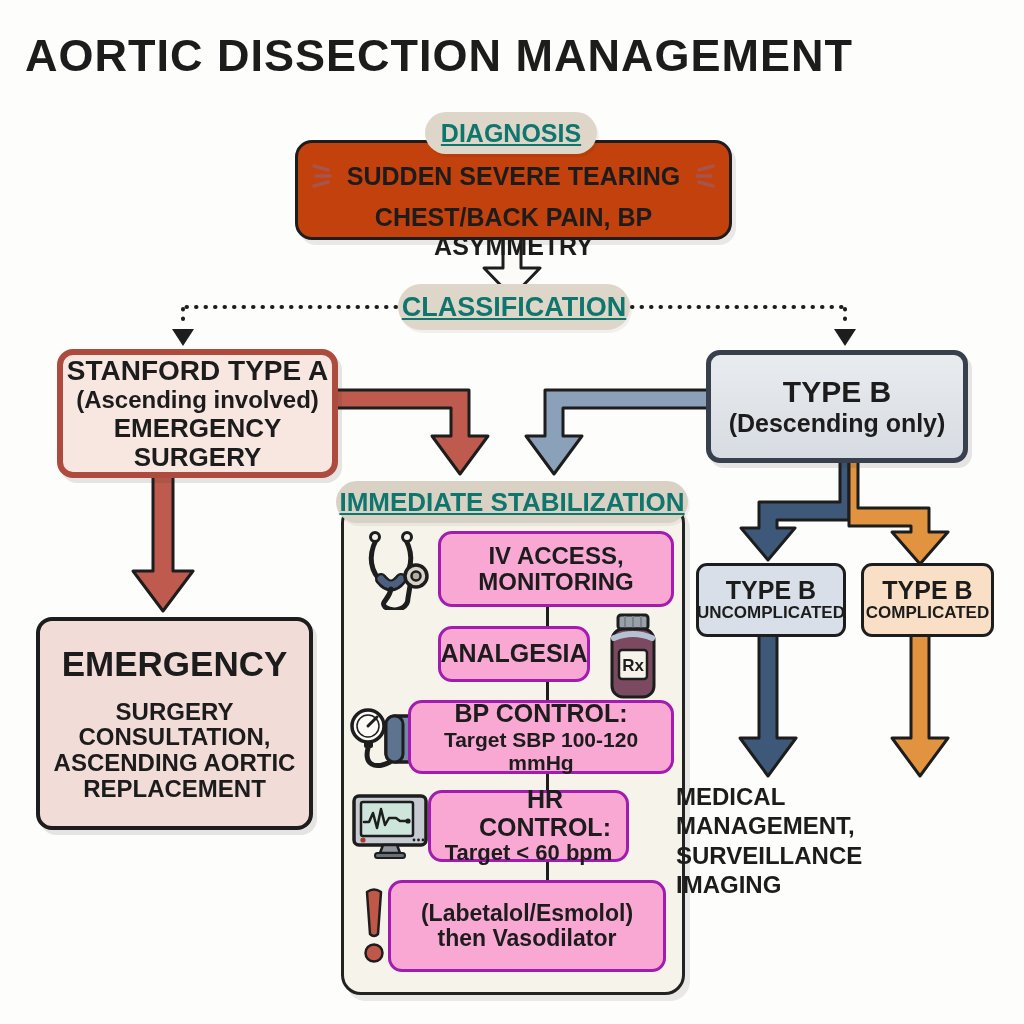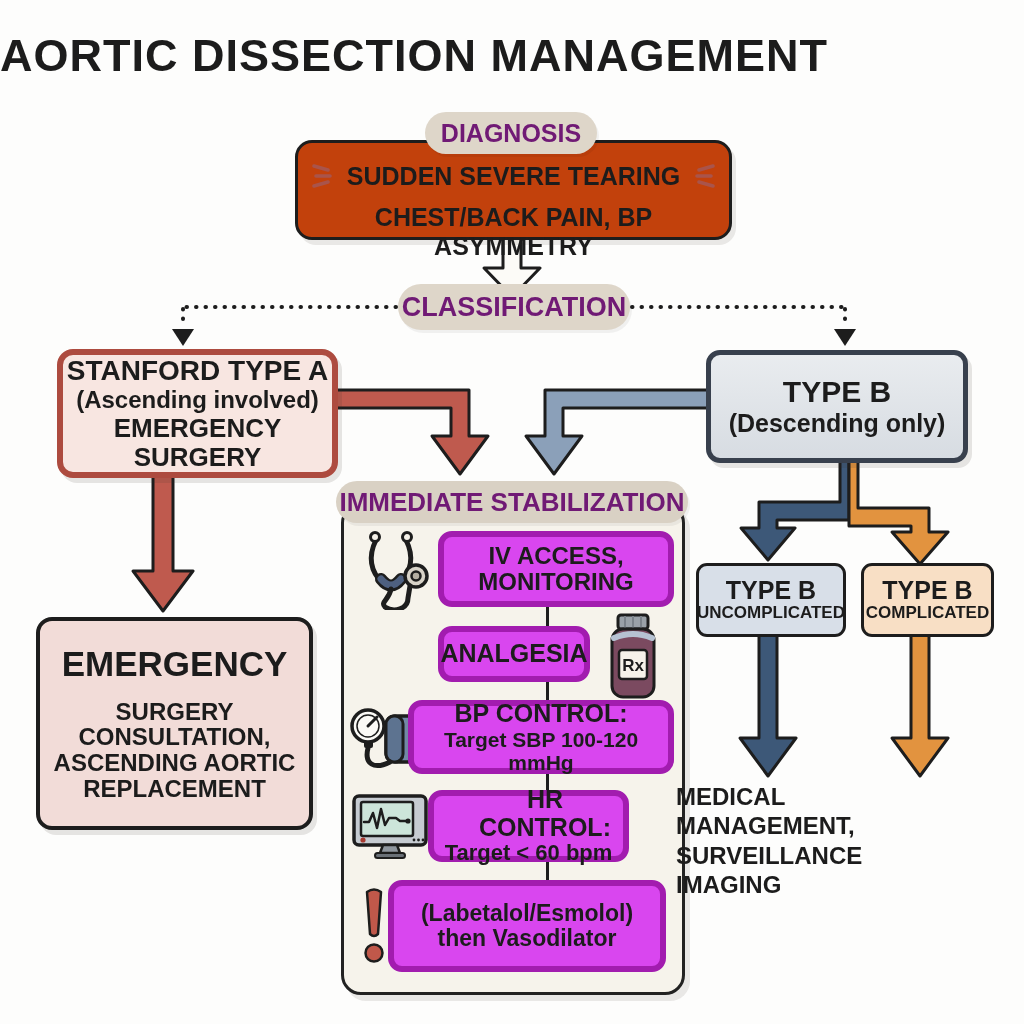--- a/index.html
+++ b/index.html
@@ -3,41 +3,41 @@
 <meta charset="utf-8">
 <style>
   html,body{margin:0;padding:0;background:#ffffff;}
   .stage{
     position:relative;width:1024px;height:1024px;background:#fdfdfc;overflow:hidden;
     font-family:"Liberation Sans","DejaVu Sans",sans-serif;color:#1c1c1c;
   }
   svg.overlay{position:absolute;left:0;top:0;width:1024px;height:1024px;z-index:1;pointer-events:none;}
   .box{position:absolute;box-sizing:border-box;z-index:2;display:flex;flex-direction:column;justify-content:center;align-items:center;text-align:center;}
   .pill{position:absolute;z-index:3;box-sizing:border-box;display:flex;align-items:center;justify-content:center;
-        background:#ded6c9;border-radius:24px;font-weight:700;color:#701a75;box-shadow:2px 3px 0 rgba(0,0,0,0.05);}
-  .title{position:absolute;left:0;top:30px;width:853px;text-align:left;font-size:45px;font-weight:800;letter-spacing:1px;z-index:2;}
+        background:#ded6c9;border-radius:24px;font-weight:700;color:#0f766e;box-shadow:2px 3px 0 rgba(0,0,0,0.05);text-decoration:underline;}
+  .title{position:absolute;left:0;top:30px;width:853px;text-align:right;font-size:45px;font-weight:800;letter-spacing:1px;z-index:2;}
   .diag-box{left:295px;top:140px;width:437px;height:100px;background:#c2410c;border:3.5px solid #1d1d1d;border-radius:17px;
             box-shadow:4px 5px 0 rgba(60,50,40,0.10);padding-top:16px;justify-content:flex-start;}
   .diag-l1{display:flex;align-items:center;gap:10px;font-size:25px;font-weight:800;}
   .diag-l2{font-size:25px;font-weight:800;margin-top:10px;}
   .pill-diagnosis{left:425px;top:112px;width:172px;height:42px;font-size:25px;}
   .pill-classification{left:398px;top:284px;width:232px;height:46px;font-size:27px;}
   .type-a{left:57px;top:349px;width:281px;height:129px;background:#f8e6e1;border:6px solid #ad4b3f;border-radius:16px;
           box-shadow:4px 5px 0 rgba(60,50,40,0.12);line-height:1.12;}
   .type-a .t1{font-size:28px;font-weight:800;}
   .type-a .t2{font-size:24px;font-weight:700;}
   .type-a .t3{font-size:26px;font-weight:800;}
   .type-b{left:706px;top:350px;width:262px;height:113px;background:linear-gradient(180deg,#e9ecef,#d7dce2);
           border:5px solid #38404d;border-radius:14px;box-shadow:4px 5px 0 rgba(60,50,40,0.12);line-height:1.15;}
   .type-b .t1{font-size:30px;font-weight:800;}
   .type-b .t2{font-size:25px;font-weight:700;}
   .pill-stab{left:336px;top:481px;width:352px;height:42px;font-size:26px;background:#d9d1c4;}
   .panel{left:341px;top:503px;width:344px;height:492px;background:#f6f3eb;border:3.5px solid #222;border-radius:20px;
          z-index:2;position:absolute;box-sizing:border-box;box-shadow:5px 6px 0 rgba(60,50,40,0.10);}
-  .sbox{position:absolute;box-sizing:border-box;background:#d946ef;border:6px solid #a21caf;border-radius:14px;
+  .sbox{position:absolute;box-sizing:border-box;background:#f9a8d4;border:3px solid #a21caf;border-radius:14px;
         display:flex;flex-direction:column;justify-content:center;align-items:center;text-align:center;z-index:3;line-height:1.1;}
   .connector{position:absolute;width:3px;background:#1d1d1d;left:202px;z-index:2;}
   .icon{position:absolute;z-index:3;}
   .emergency{left:36px;top:617px;width:277px;height:213px;background:#f2dcd8;border:4px solid #1d1d1d;border-radius:16px;
              box-shadow:4px 5px 0 rgba(60,50,40,0.12);line-height:1.08;}
   .emergency .et{font-size:35px;font-weight:800;margin-bottom:16px;}
   .emergency .eb{font-size:24px;font-weight:800;}
   .uncomp{left:696px;top:563px;width:150px;height:74px;background:#d8dfe8;border:3.5px solid #1d1d1d;border-radius:11px;line-height:1.1;}
   .comp{left:861px;top:563px;width:133px;height:74px;background:#f8dfc5;border:3.5px solid #1d1d1d;border-radius:11px;line-height:1.1;}
   .uncomp .t1,.comp .t1{font-size:25px;font-weight:800;}

